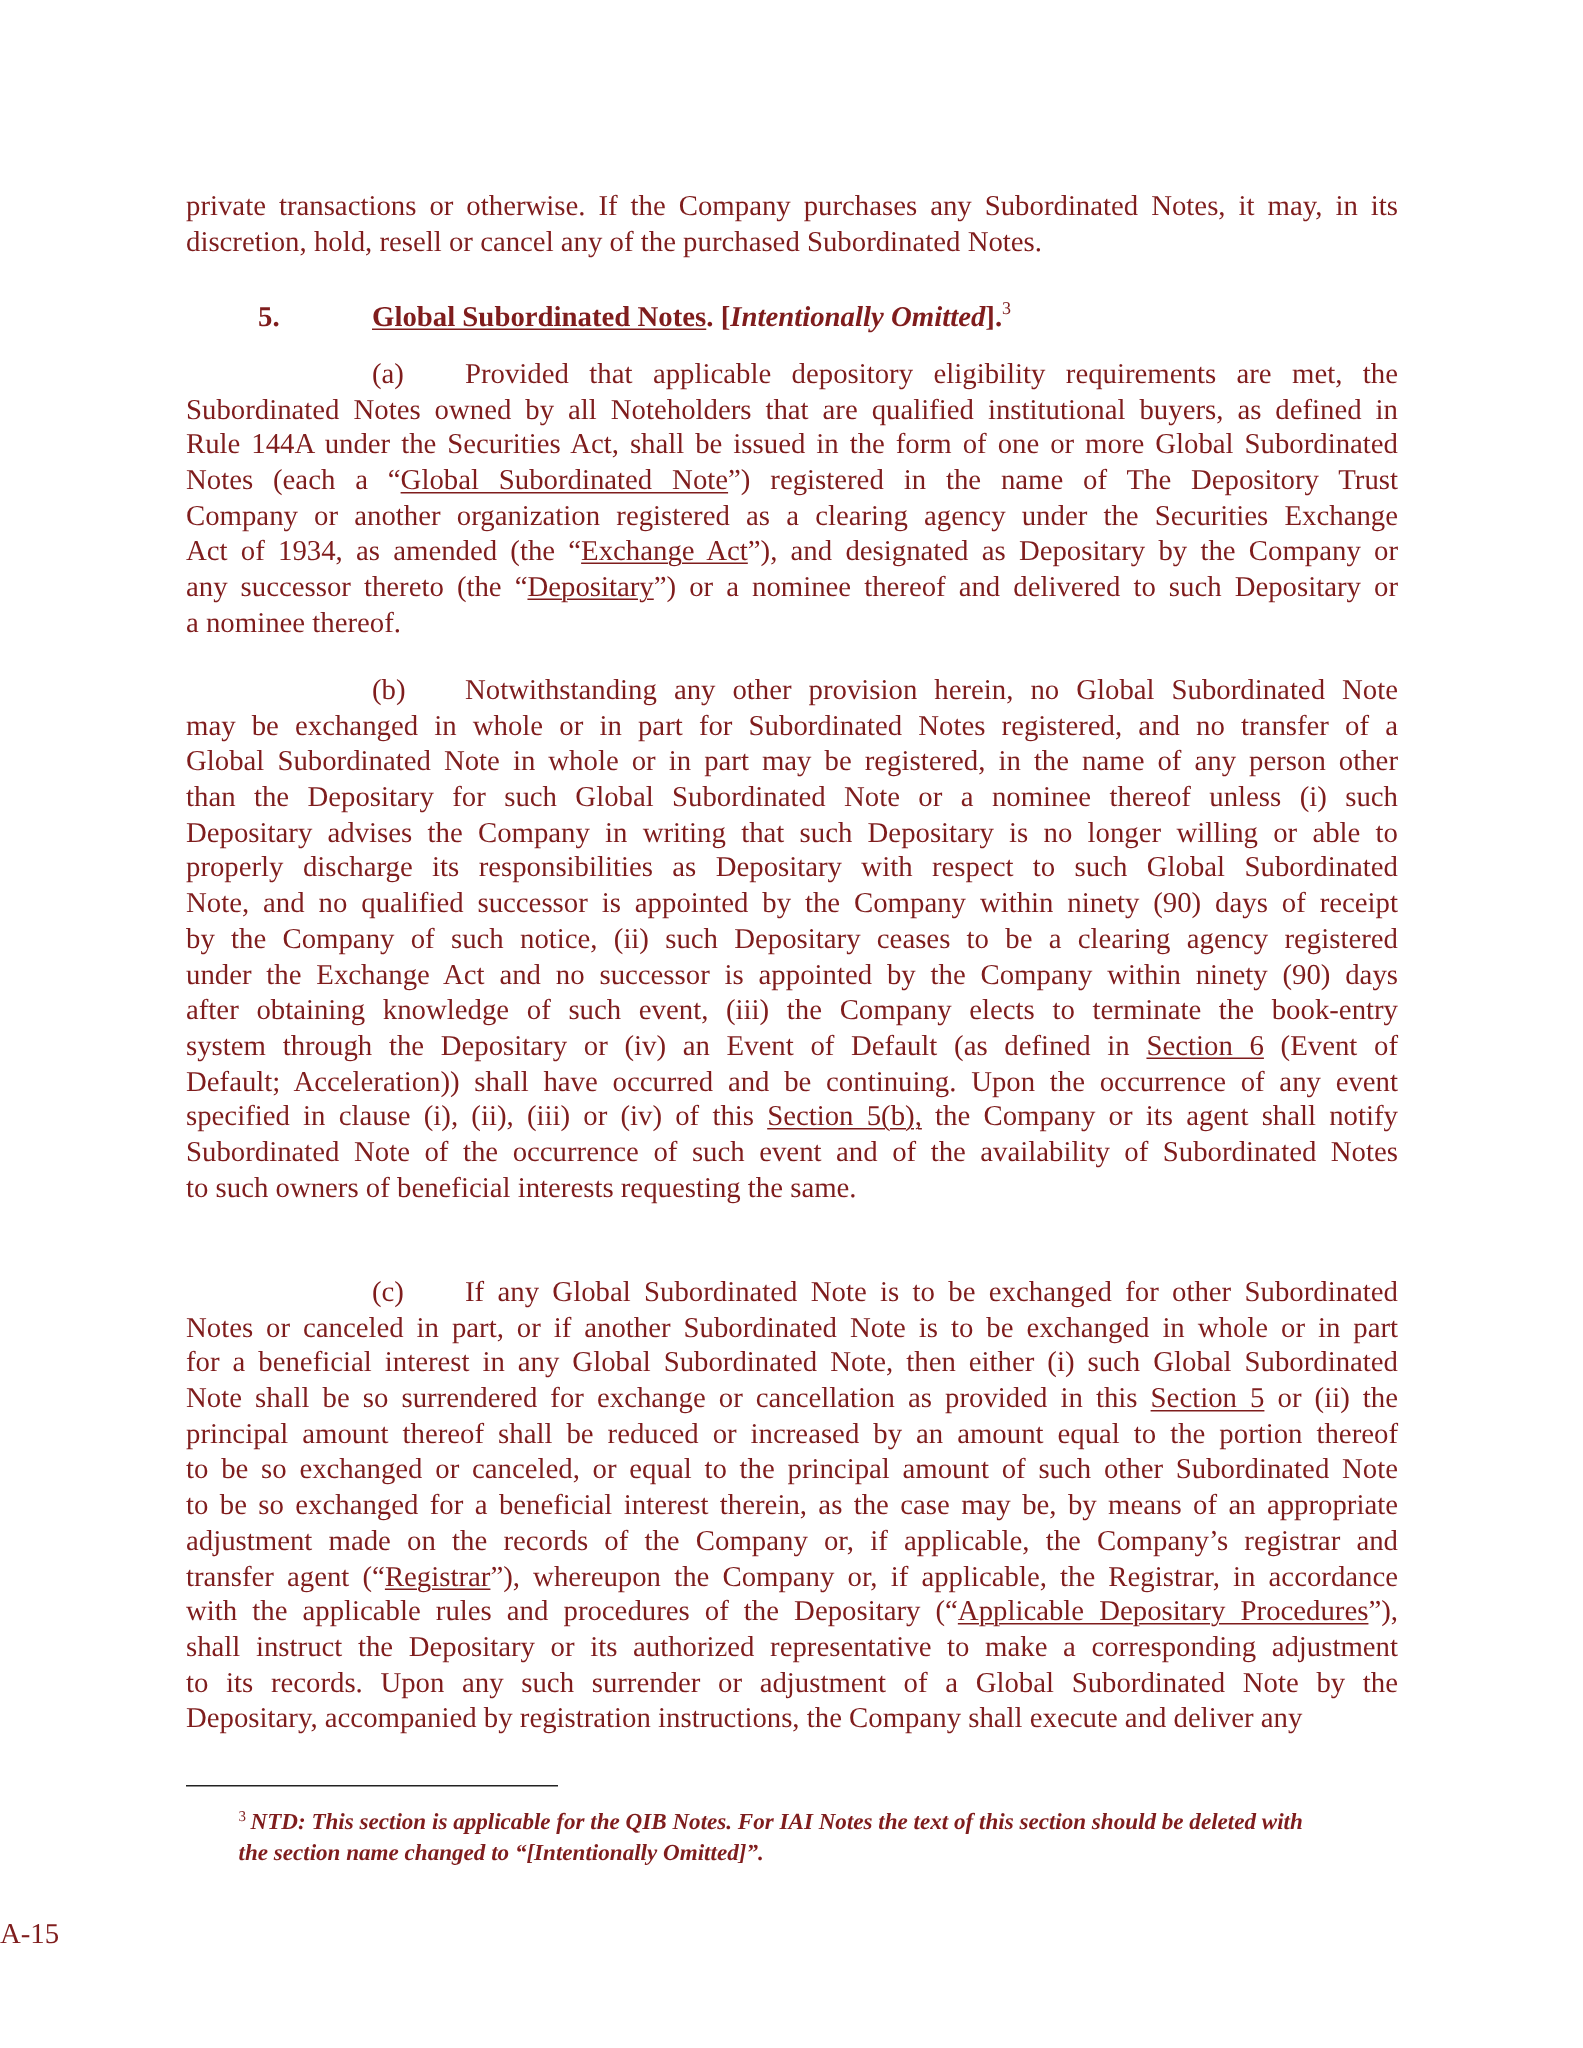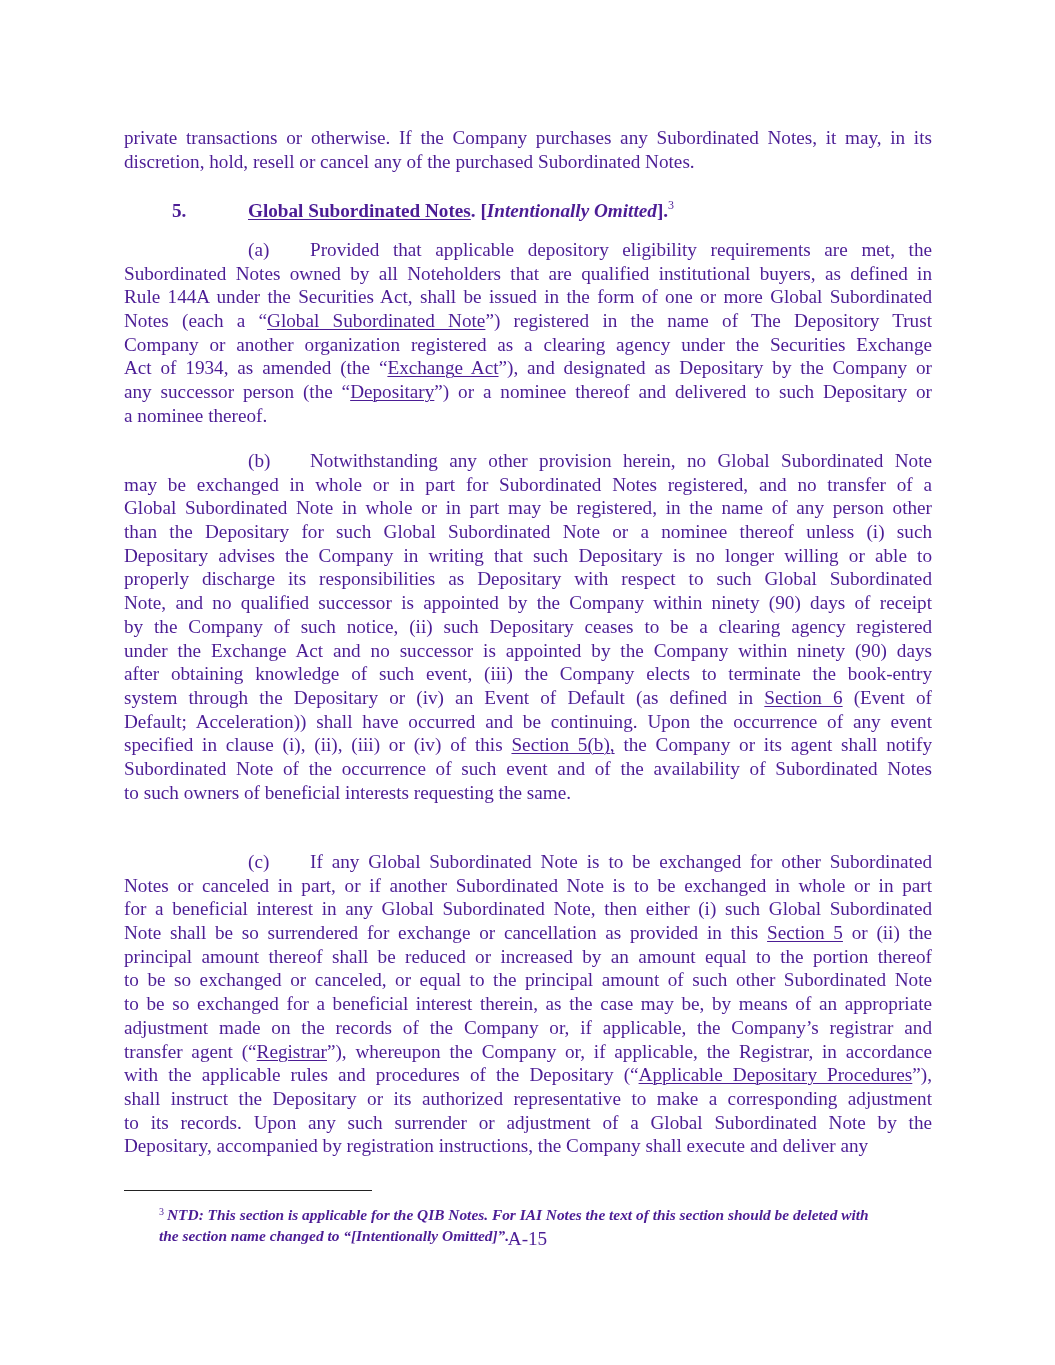--- a/index.html
+++ b/index.html
@@ -1,19 +1,19 @@
 <!DOCTYPE html>
 <html><head>
   <meta charset="utf-8">
   <style>
     html, body { margin: 0; padding: 0; background: #ffffff; }
     body { width: 1055px; height: 1365px; position: relative; overflow: hidden; }
     .page {
       position: absolute; left: 0; top: 0; width: 939px; height: 1365px;
-      font-family: "Liberation Serif", serif; color: #4c1d95;
+      font-family: "Liberation Serif", serif; color: #7f1d1d;
       font-size: 19.2px;
     }
     .block { position: absolute; left: 124px; width: 808px; }
     .line {
       display: block; height: 23.7px; line-height: 23.7px;
       text-align: justify; text-align-last: justify; white-space: nowrap;
       word-spacing: 0;
     }
     .line.last { text-align-last: left; }
     .line > span.inner { display: inline-block; width: 100%; text-align: justify; text-align-last: justify; white-space: normal; }
@@ -23,21 +23,21 @@
     u { text-decoration: underline; text-underline-offset: 2px; text-decoration-thickness: 1px; }
     .heading { position: absolute; left: 172px; top: 193px; font-size: 19.2px; line-height: 24px; white-space: nowrap; }
     .heading .num { display: inline-block; width: 76px; font-weight: bold; }
     .heading .title { font-weight: bold; text-decoration: underline; text-underline-offset: 2px; }
     .heading .om { font-weight: bold; }
     .heading sup { font-size: 12px; vertical-align: 8px; }
     .rule { position: absolute; left: 124px; top: 1190px; width: 248px; height: 1px; background: #222; }
     .footnote { position: absolute; left: 124px; top: 1201px; width: 808px; font-size: 15.4px; line-height: 21px; font-weight: bold; font-style: italic; margin-left: 35px; }
     .footnote .l { display: block; white-space: nowrap; }
     .footnote sup { font-size: 10px; font-weight: normal; font-style: normal; vertical-align: 5px; margin-right: 3px; }
-    .pagenum { position: absolute; left: 0; width: 1055px; top: 1228px; text-align: center; font-size: 19.2px; }
+    .pagenum { position: absolute; left: 0; width: 1055px; top: 1279px; font-size: 19.2px; }
   </style>
 </head>
 <body>
 
 <div class="page">
 
   <div class="block" style="top:126px;">
     <span class="line"><span class="inner">private transactions or otherwise. If the Company purchases any Subordinated Notes, it may, in its</span></span>
     <span class="line last"><span class="inner">discretion, hold, resell or cancel any of the purchased Subordinated Notes.</span></span>
   </div>
@@ -46,21 +46,21 @@
     <span class="num">5.</span><span class="title">Global Subordinated Notes</span><span class="om">. [</span><span class="om" style="font-style:italic;">Intentionally Omitted</span><span class="om">].</span><sup>3</sup>
   </div>
 
   <div class="block" id="para-a" style="top:238px;">
       <span class="line"><span class="inner indent" style="width: calc(100% - 124px);"><span class="lbl">(a)</span><span>Provided that applicable depository eligibility requirements are met, the</span></span></span>
       <span class="line"><span class="inner"><span>Subordinated Notes owned by all Noteholders that are qualified institutional buyers, as defined in</span></span></span>
       <span class="line"><span class="inner"><span>Rule 144A under the Securities Act, shall be issued in the form of one or more Global Subordinated</span></span></span>
       <span class="line"><span class="inner"><span>Notes (each a “</span><u>Global Subordinated Note</u><span>”) registered in the name of The Depository Trust</span></span></span>
       <span class="line"><span class="inner"><span>Company or another organization registered as a clearing agency under the Securities Exchange</span></span></span>
       <span class="line"><span class="inner"><span>Act of 1934, as amended (the “</span><u>Exchange Act</u><span>”), and designated as Depositary by the Company or</span></span></span>
-      <span class="line"><span class="inner"><span>any successor person (the “</span><u>Depositary</u><span>”) or a nominee thereof and delivered to such Depositary or</span></span></span>
+      <span class="line"><span class="inner"><span>any successor thereto (the “</span><u>Depositary</u><span>”) or a nominee thereof and delivered to such Depositary or</span></span></span>
       <span class="line last"><span class="inner"><span>a nominee thereof.</span></span></span>
     </div>
   <div class="block" id="para-b" style="top:449px;">
       <span class="line"><span class="inner indent" style="width: calc(100% - 124px);"><span class="lbl">(b)</span><span>Notwithstanding any other provision herein, no Global Subordinated Note</span></span></span>
       <span class="line"><span class="inner"><span>may be exchanged in whole or in part for Subordinated Notes registered, and no transfer of a</span></span></span>
       <span class="line"><span class="inner"><span>Global Subordinated Note in whole or in part may be registered, in the name of any person other</span></span></span>
       <span class="line"><span class="inner"><span>than the Depositary for such Global Subordinated Note or a nominee thereof unless (i) such</span></span></span>
       <span class="line"><span class="inner"><span>Depositary advises the Company in writing that such Depositary is no longer willing or able to</span></span></span>
       <span class="line"><span class="inner"><span>properly discharge its responsibilities as Depositary with respect to such Global Subordinated</span></span></span>
       <span class="line"><span class="inner"><span>Note, and no qualified successor is appointed by the Company within ninety (90) days of receipt</span></span></span>

